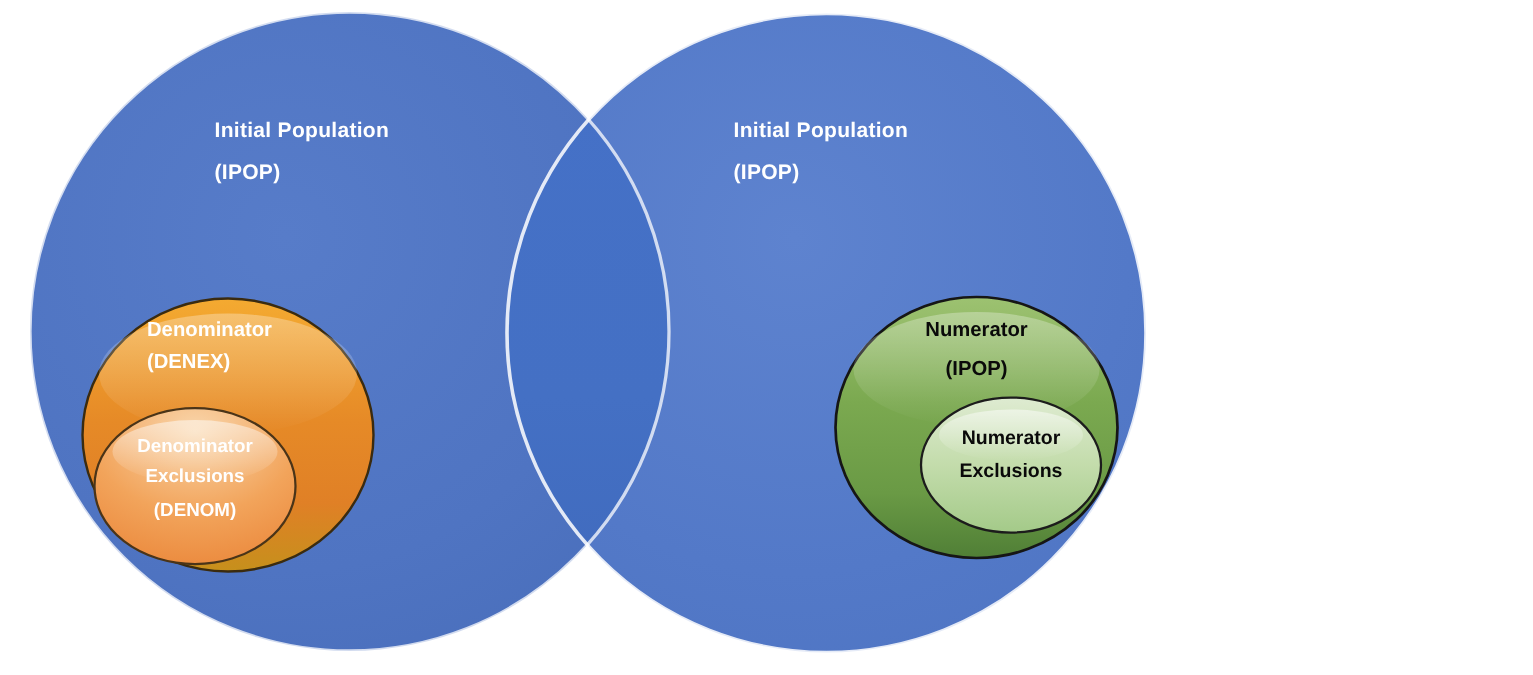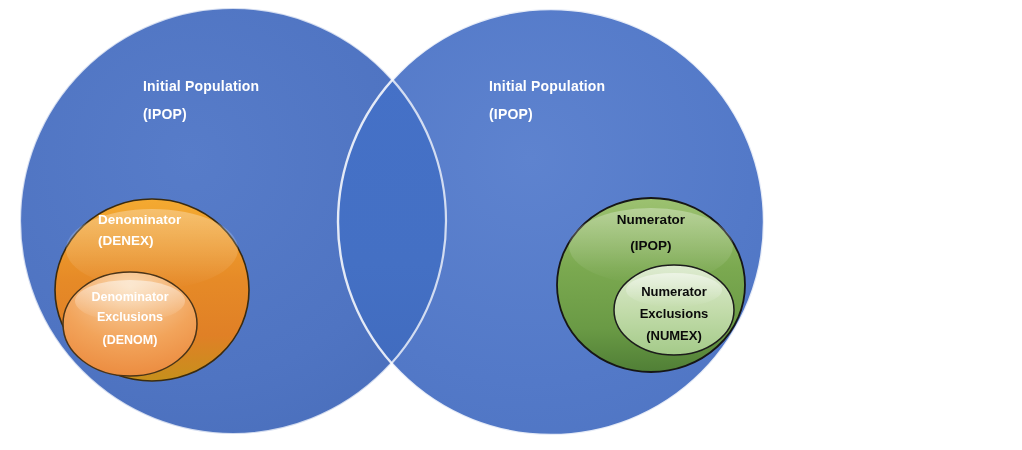--- a/index.html
+++ b/index.html
@@ -151,16 +151,15 @@
   </div>
 
   <div class="label numer">
     <span>Numerator</span>
     <span>(IPOP)</span>
   </div>
 
   <div class="label numex">
     <span>Numerator</span>
     <span>Exclusions</span>
-    <span>(NUMEX)</span>
   </div>
 
 </div>
 
 </body></html>

